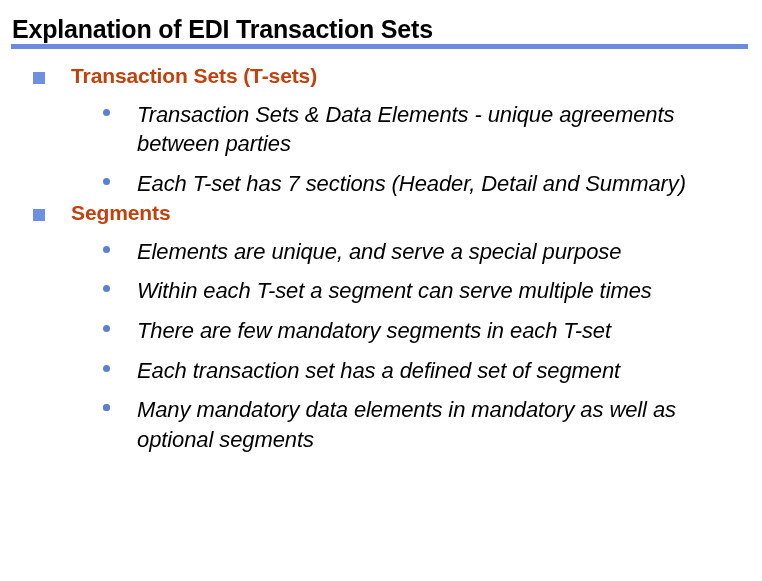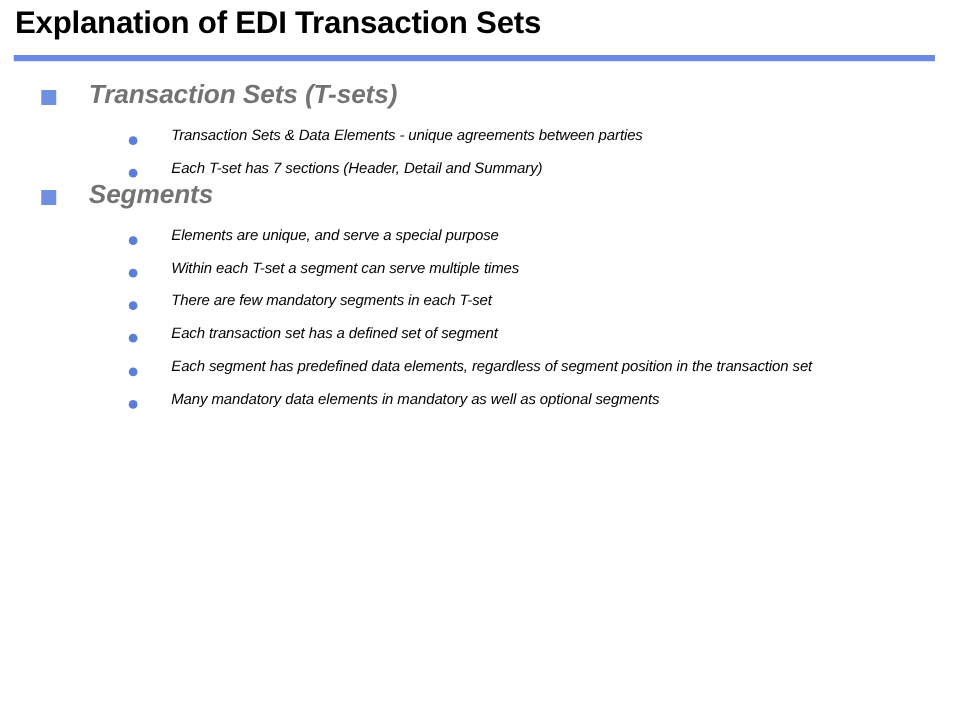--- a/index.html
+++ b/index.html
@@ -16,21 +16,21 @@
   .slide {
     position: relative;
     width: 762px;
     height: 581px;
     background: #ffffff;
     box-sizing: border-box;
   }
   .slide-title {
     position: absolute;
     left: 12px;
-    top: 4px;
+    top: 15px;
     font-size: 25px;
     font-weight: bold;
     font-style: normal;
     color: #000000;
     letter-spacing: -0.2px;
     white-space: nowrap;
   }
   .title-rule {
     position: absolute;
     left: 11px;
@@ -48,22 +48,21 @@
   .group {
     position: relative;
     margin: 0;
     padding: 0;
   }
   .level1 {
     position: relative;
     padding-left: 71px;
     font-size: 21px;
     font-weight: bold;
-    font-style: italic;
-    color: #737373;
+    color: #c2410c;
     line-height: 1.32;
     margin-top: 14px;
     margin-bottom: 2px;
     letter-spacing: -0.1px;
   }
   .level1:first-child {
     margin-top: 0;
   }
   .sq-bullet {
     position: absolute;
@@ -71,21 +70,21 @@
     top: 10px;
     width: 12px;
     height: 12px;
     background: #6F8FE0;
     display: block;
   }
   .level2 {
     position: relative;
     padding-left: 137px;
     padding-right: 18px;
-    font-size: 12px;
+    font-size: 22px;
     font-weight: normal;
     font-style: italic;
     color: #000000;
     line-height: 1.35;
     margin-top: 10px;
     letter-spacing: -0.1px;
   }
   .dot-bullet {
     position: absolute;
     left: 103px;
@@ -141,21 +140,20 @@
       </div>
       <div class="level2">
         <span class="dot-bullet"></span>
         <span>Each transaction set has a defined set of segment</span>
       </div>
     </div>
 
     <div class="group">
       <div class="level2">
         <span class="dot-bullet"></span>
-        <span>Each segment has predefined data elements, regardless of segment position in the transaction set</span>
       </div>
       <div class="level2">
         <span class="dot-bullet"></span>
         <span>Many mandatory data elements in mandatory as well as optional segments</span>
       </div>
     </div>
 
   </div>
 </div>
 

